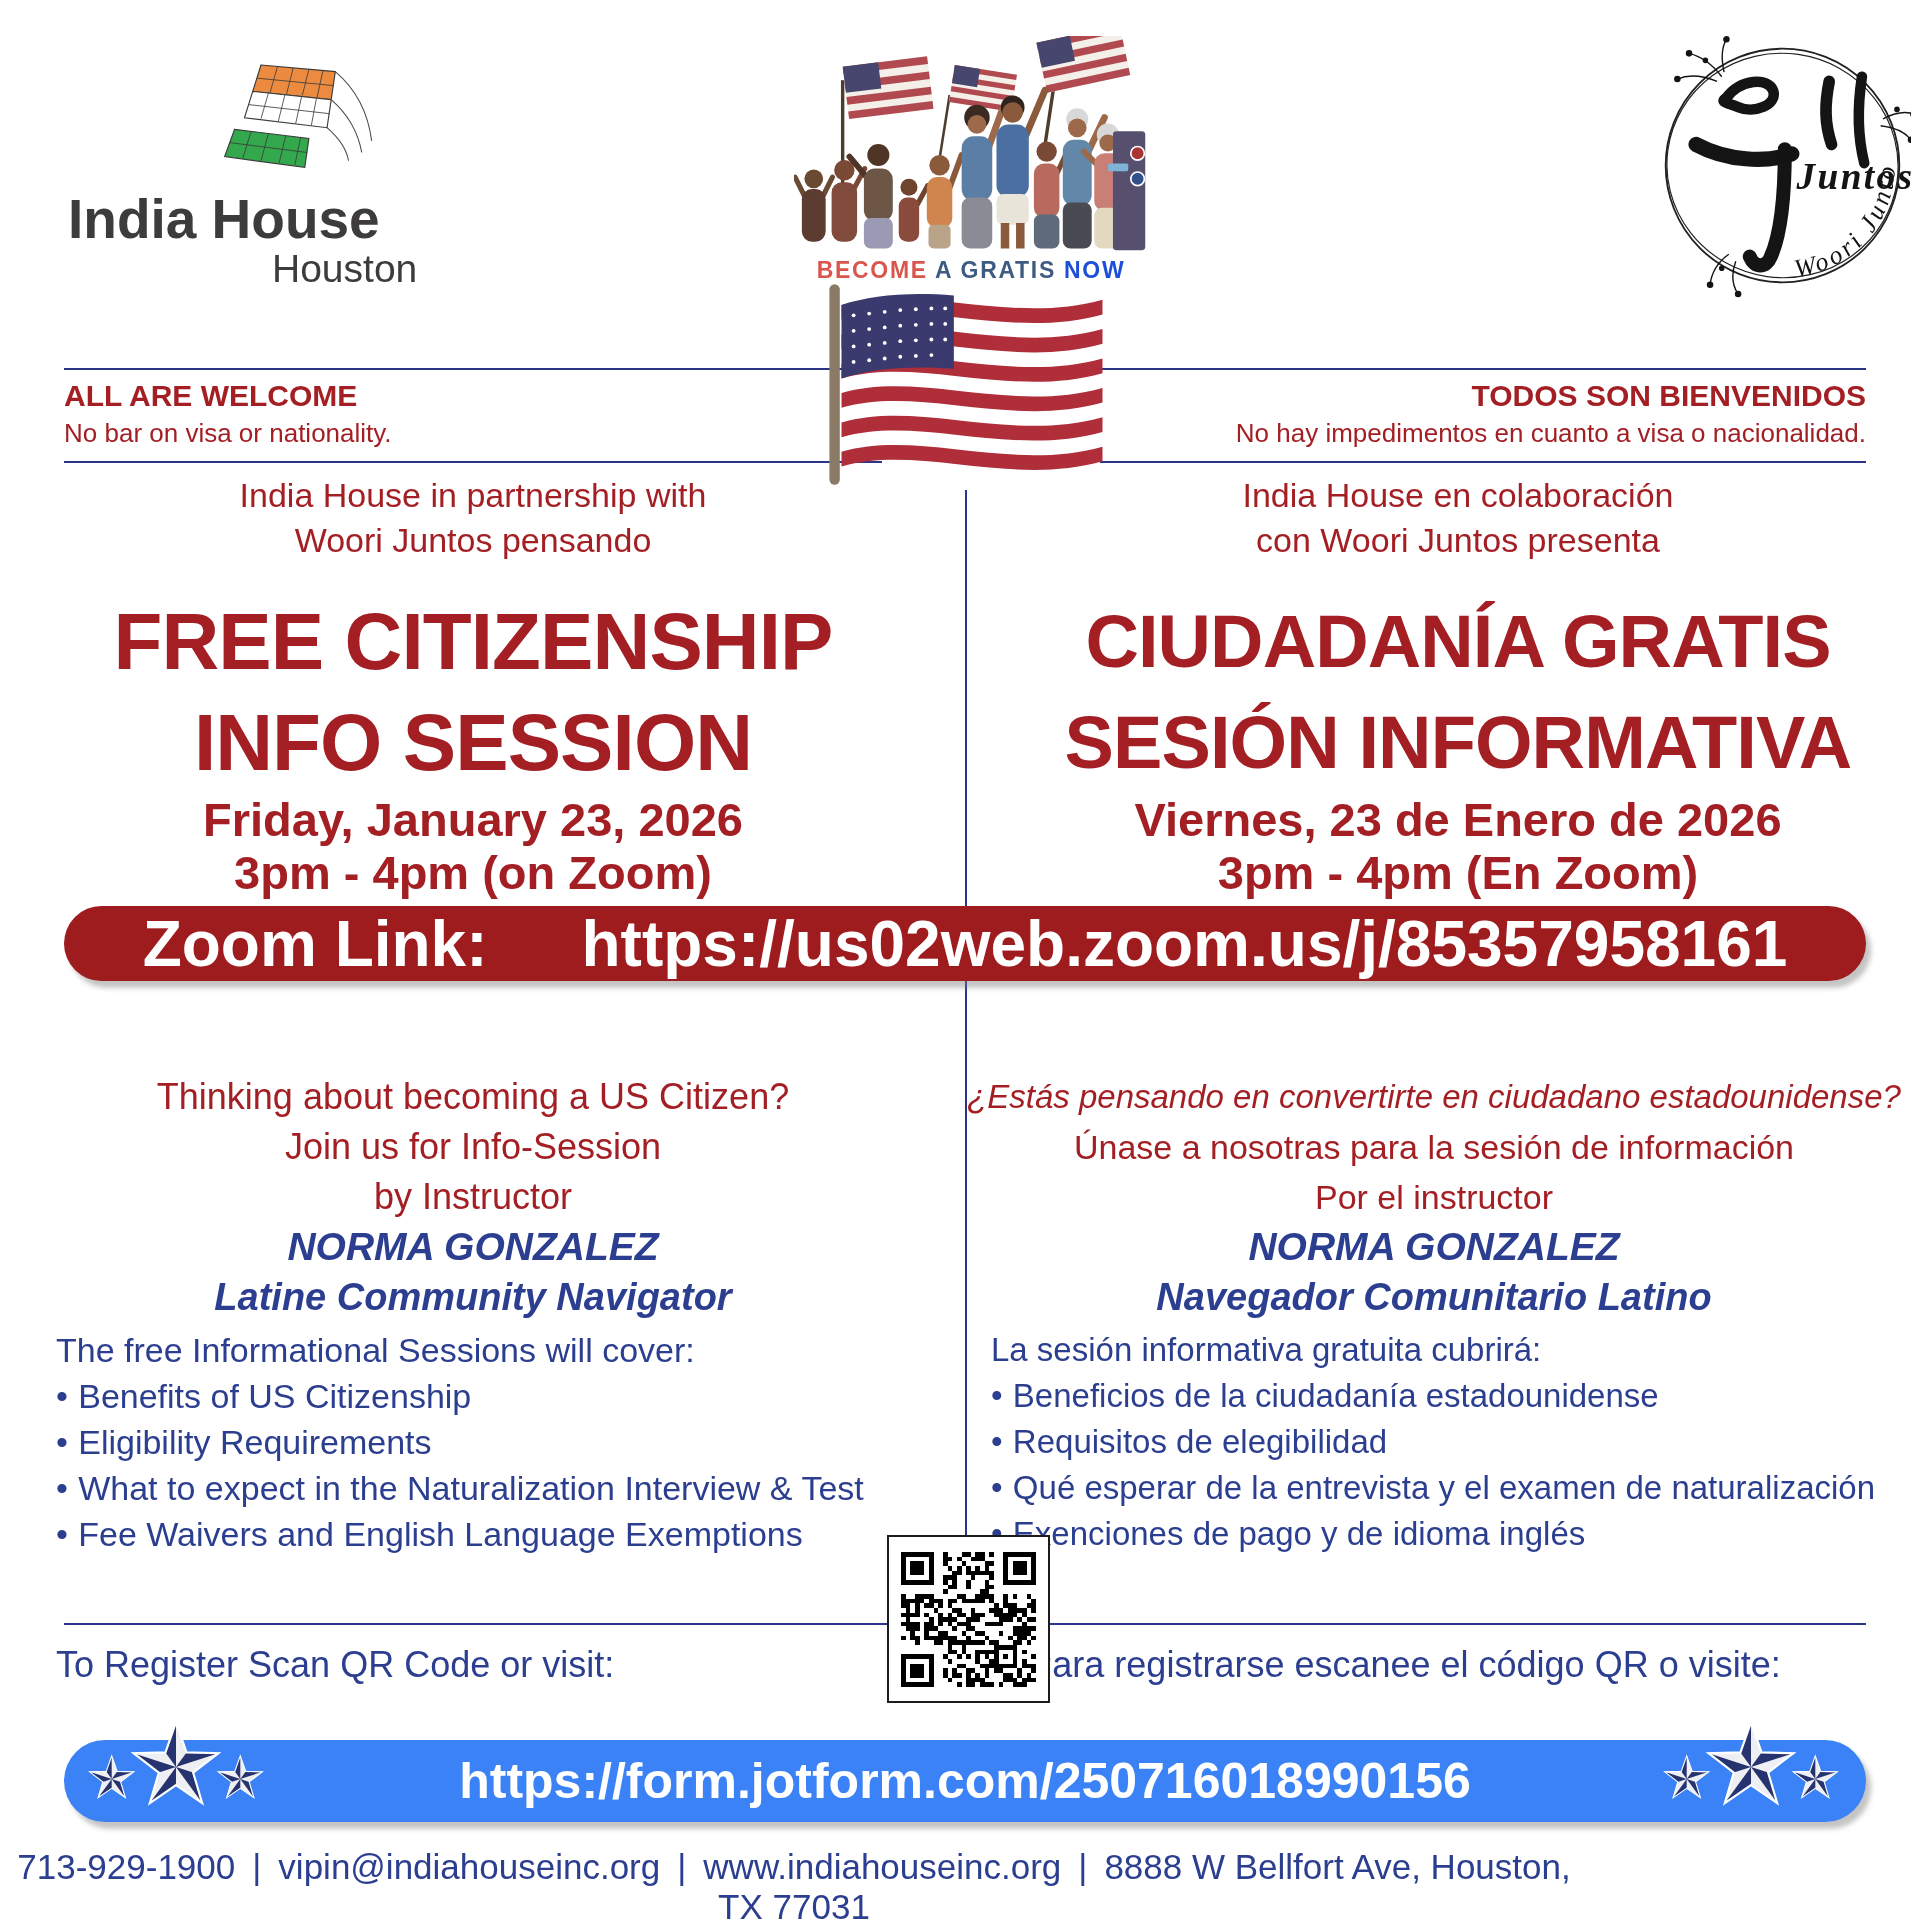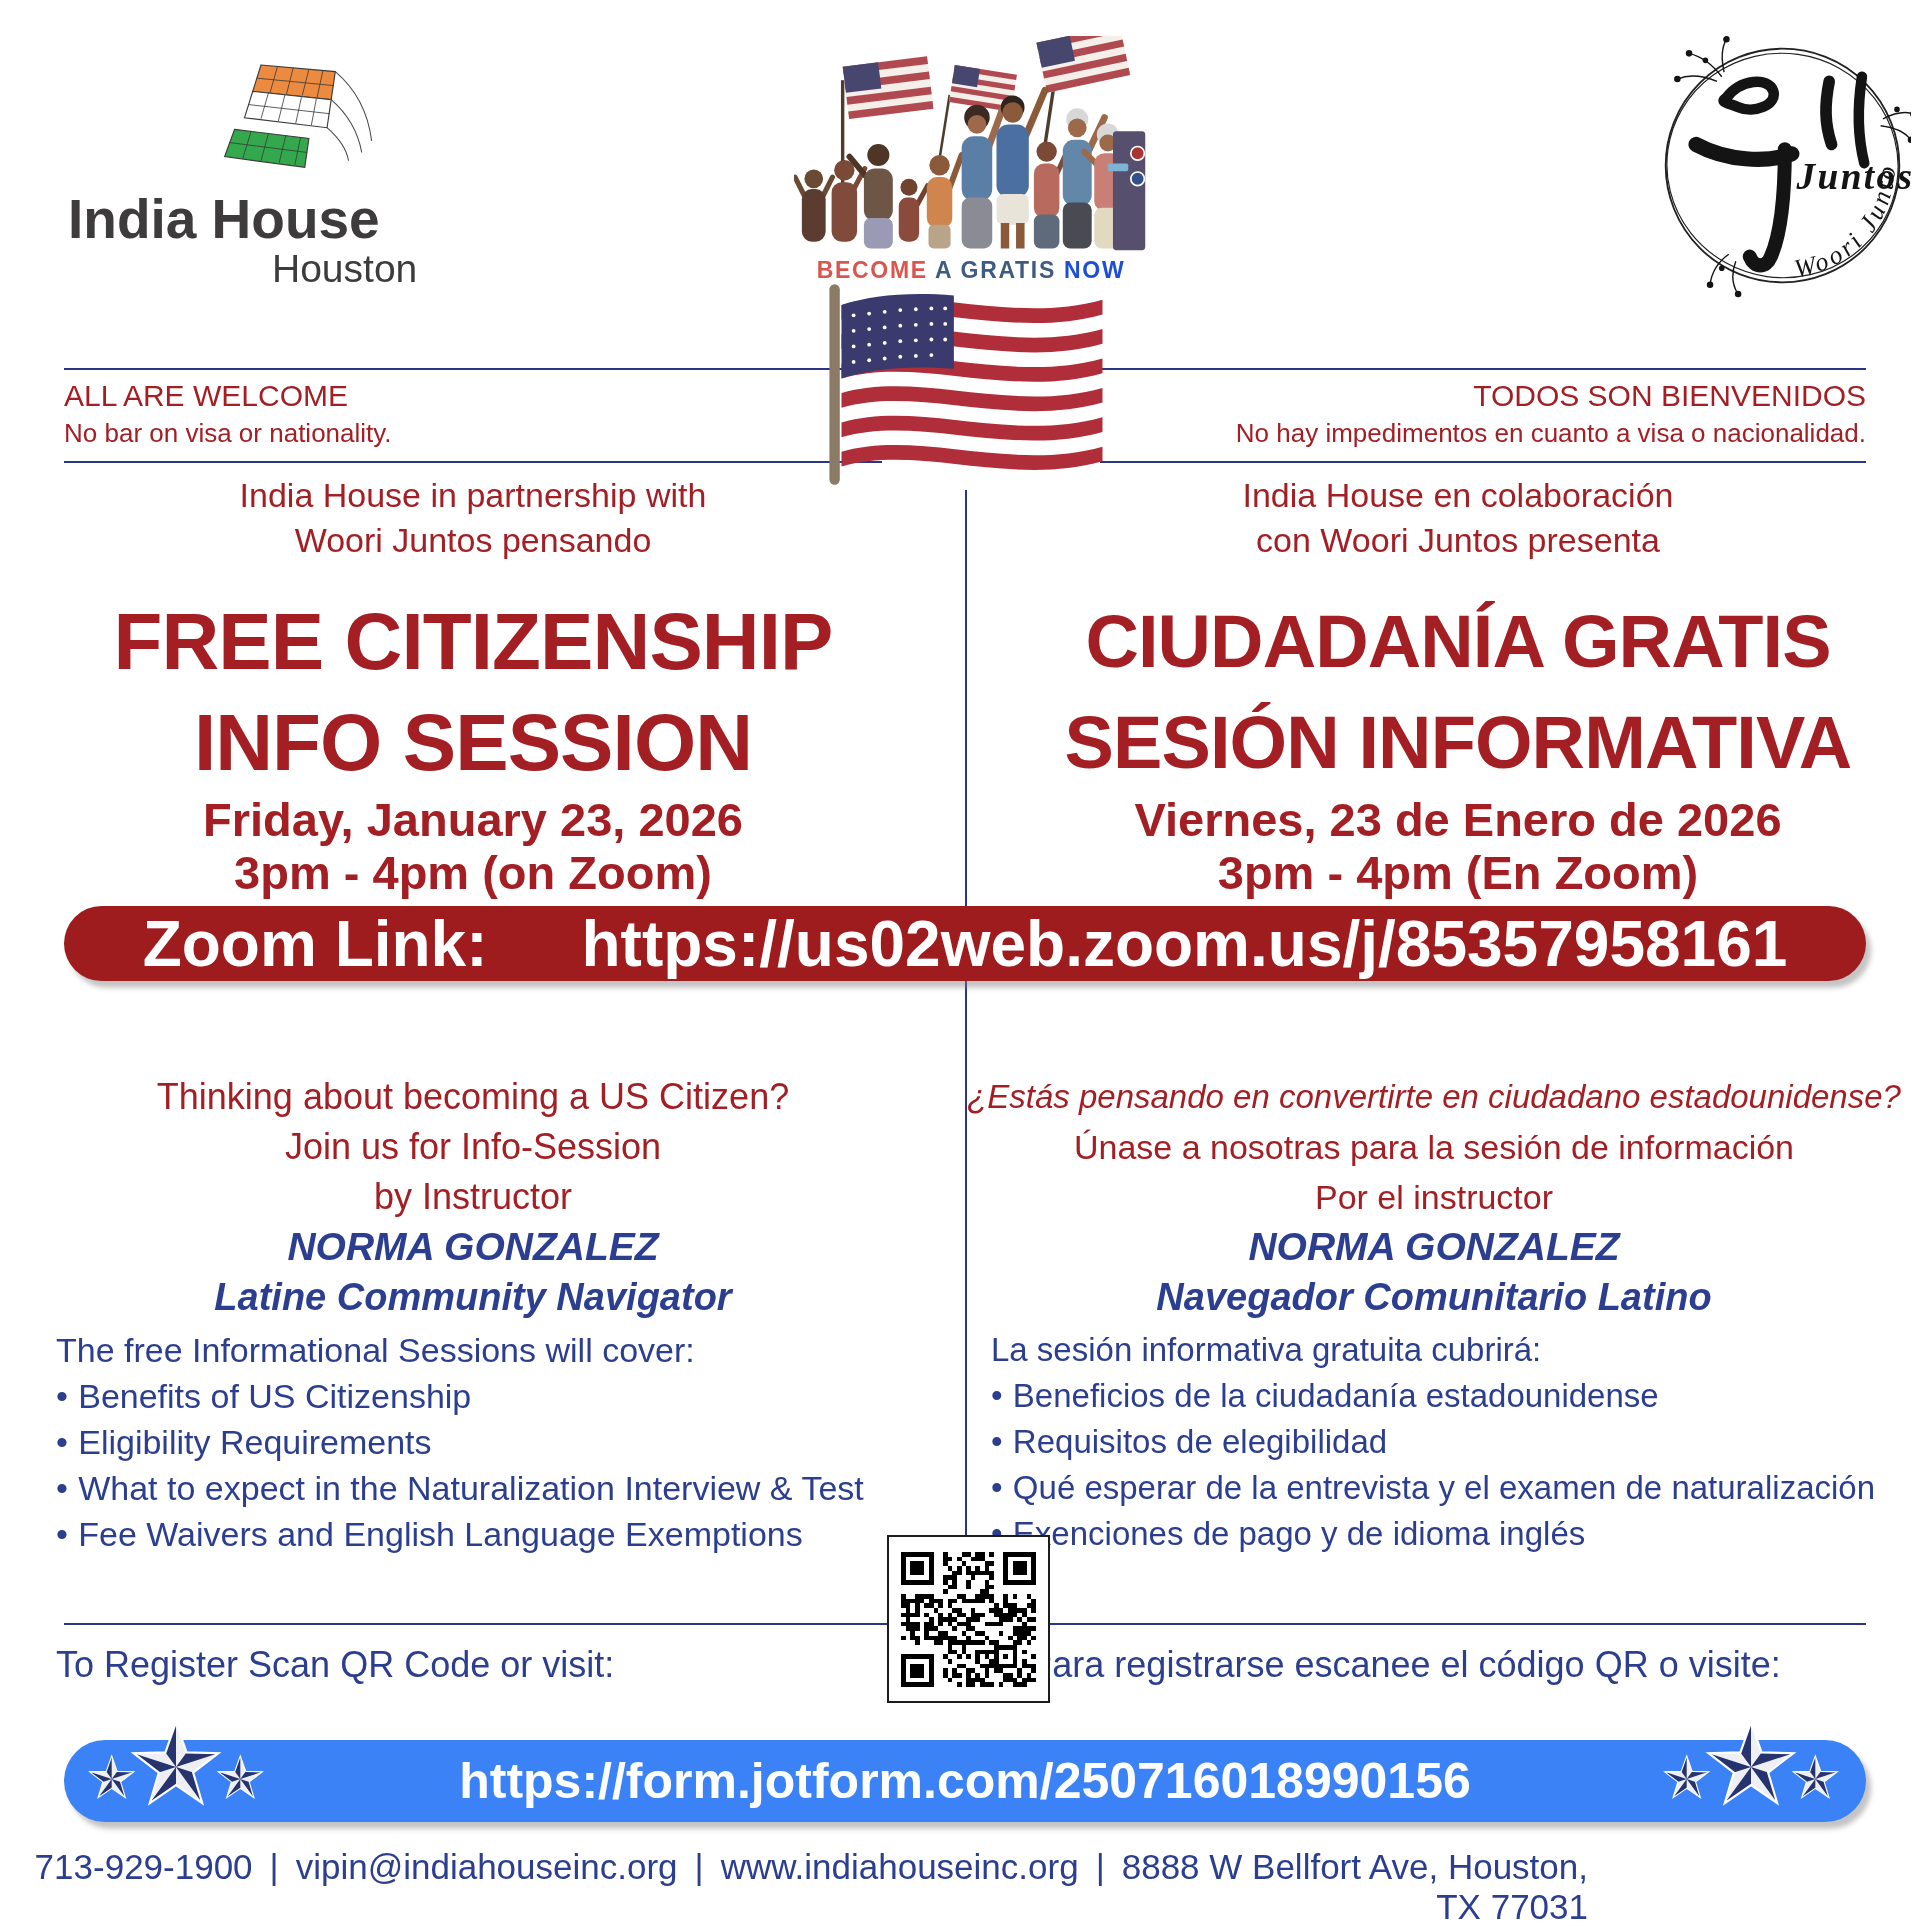--- a/index.html
+++ b/index.html
@@ -21,21 +21,21 @@
   #ill-svg{position:absolute;left:0;top:0;width:354px;height:221px;}
   #become-caption{position:absolute;left:0;top:221px;width:354px;text-align:center;
                   font-size:23px;font-weight:bold;letter-spacing:1.7px;}
 
   #woori-logo{left:1654px;top:33px;width:257px;height:265px;}
 
   
   .welcome{border-top:2.6px solid #2A3587;border-bottom:2.6px solid #2A3587;padding:8.6px 0 12px 0;}
   #welcome-en{left:64px;top:368px;width:818px;}
   #welcome-es{left:1100px;top:368px;width:766px;text-align:right;}
-  .welcome-title{font-size:30px;font-weight:normal;color:#A31F24;margin:0 0 5.1px 0;}
+  .welcome-title{font-size:30px;font-weight:bold;color:#A31F24;margin:0 0 5.1px 0;}
   .welcome-sub{font-size:26px;color:#A31F24;}
 
   
   #us-flag{left:815px;top:279px;width:295px;height:229px;z-index:2;}
   #divider-v{left:965px;top:490px;width:1.7px;height:1133px;background:#2A3587;z-index:0;}
   #divider-h{left:64px;top:1623px;width:1802px;height:1.7px;background:#2A3587;z-index:0;}
 
   
   #intro-en{left:64px;top:473px;width:818px;font-size:34px;line-height:45px;}
   #intro-es{left:1049px;top:473px;width:818px;font-size:34px;line-height:45px;}
@@ -76,21 +76,21 @@
   
   #register-banner{left:64px;top:1740px;width:1802px;height:82px;background:#3b82f6;
                    border-radius:41px;z-index:2;display:flex;align-items:center;
                    justify-content:center;color:#fff;font-size:50px;font-weight:bold;
                    box-shadow:5.1px 6.8px 5.1px rgba(125,125,125,0.45);}
   .star-cluster{position:absolute;width:180px;height:116px;top:1712px;z-index:4;}
   #stars-left{left:86px;}
   #stars-right{left:1661px;}
 
   
-  #footer{left:0;top:1847px;width:1588px;text-align:right;font-size:35px;}
+  #footer{left:0;top:1847px;width:1588px;text-align:center;font-size:35px;}
   .fsep{padding:0 17px;}
 </style>
 </head>
 <body>
 
 <svg width="0" height="0" style="position:absolute">
   <defs>
     <g id="fstar">
       <polygon fill="#26336F" stroke="#ffffff" stroke-width="2.5" points="0,-52 12.3,-17 49.5,-16.1 20,6.5 30.6,42.1 0,21 -30.6,42.1 -20,6.5 -49.5,-16.1 -12.3,-17"></polygon>
       <g fill="#ffffff" opacity="0.92">

